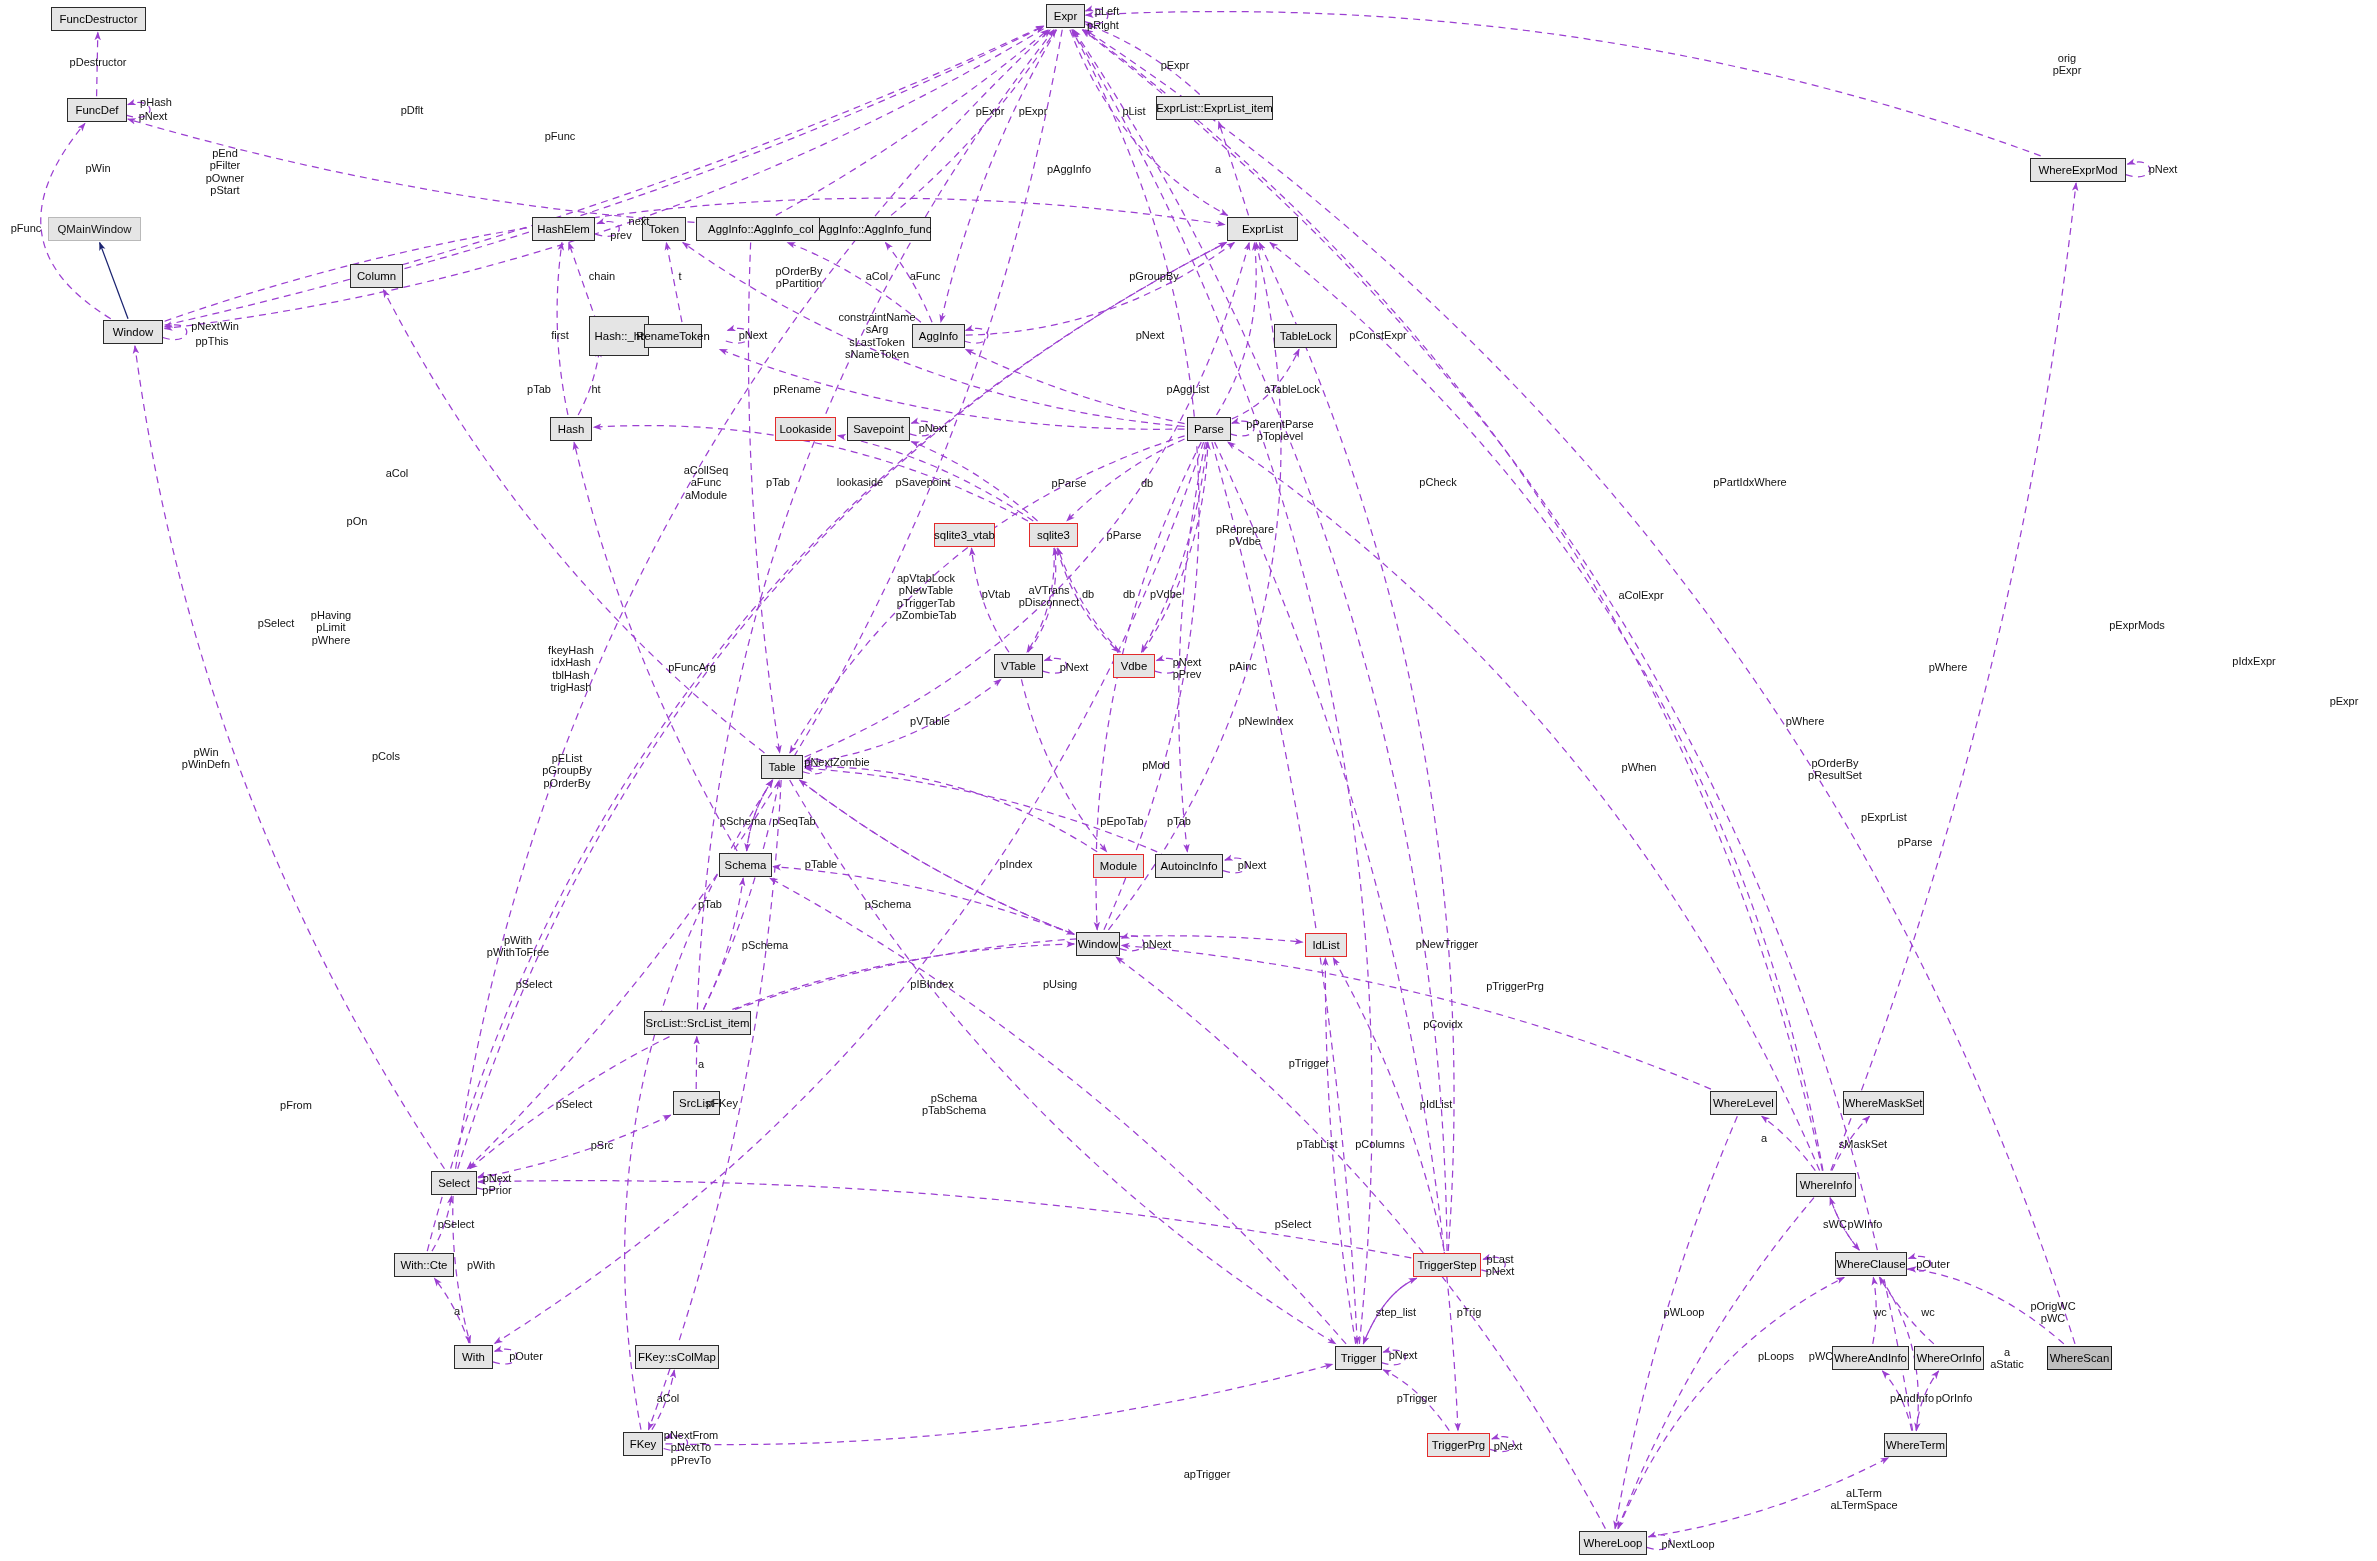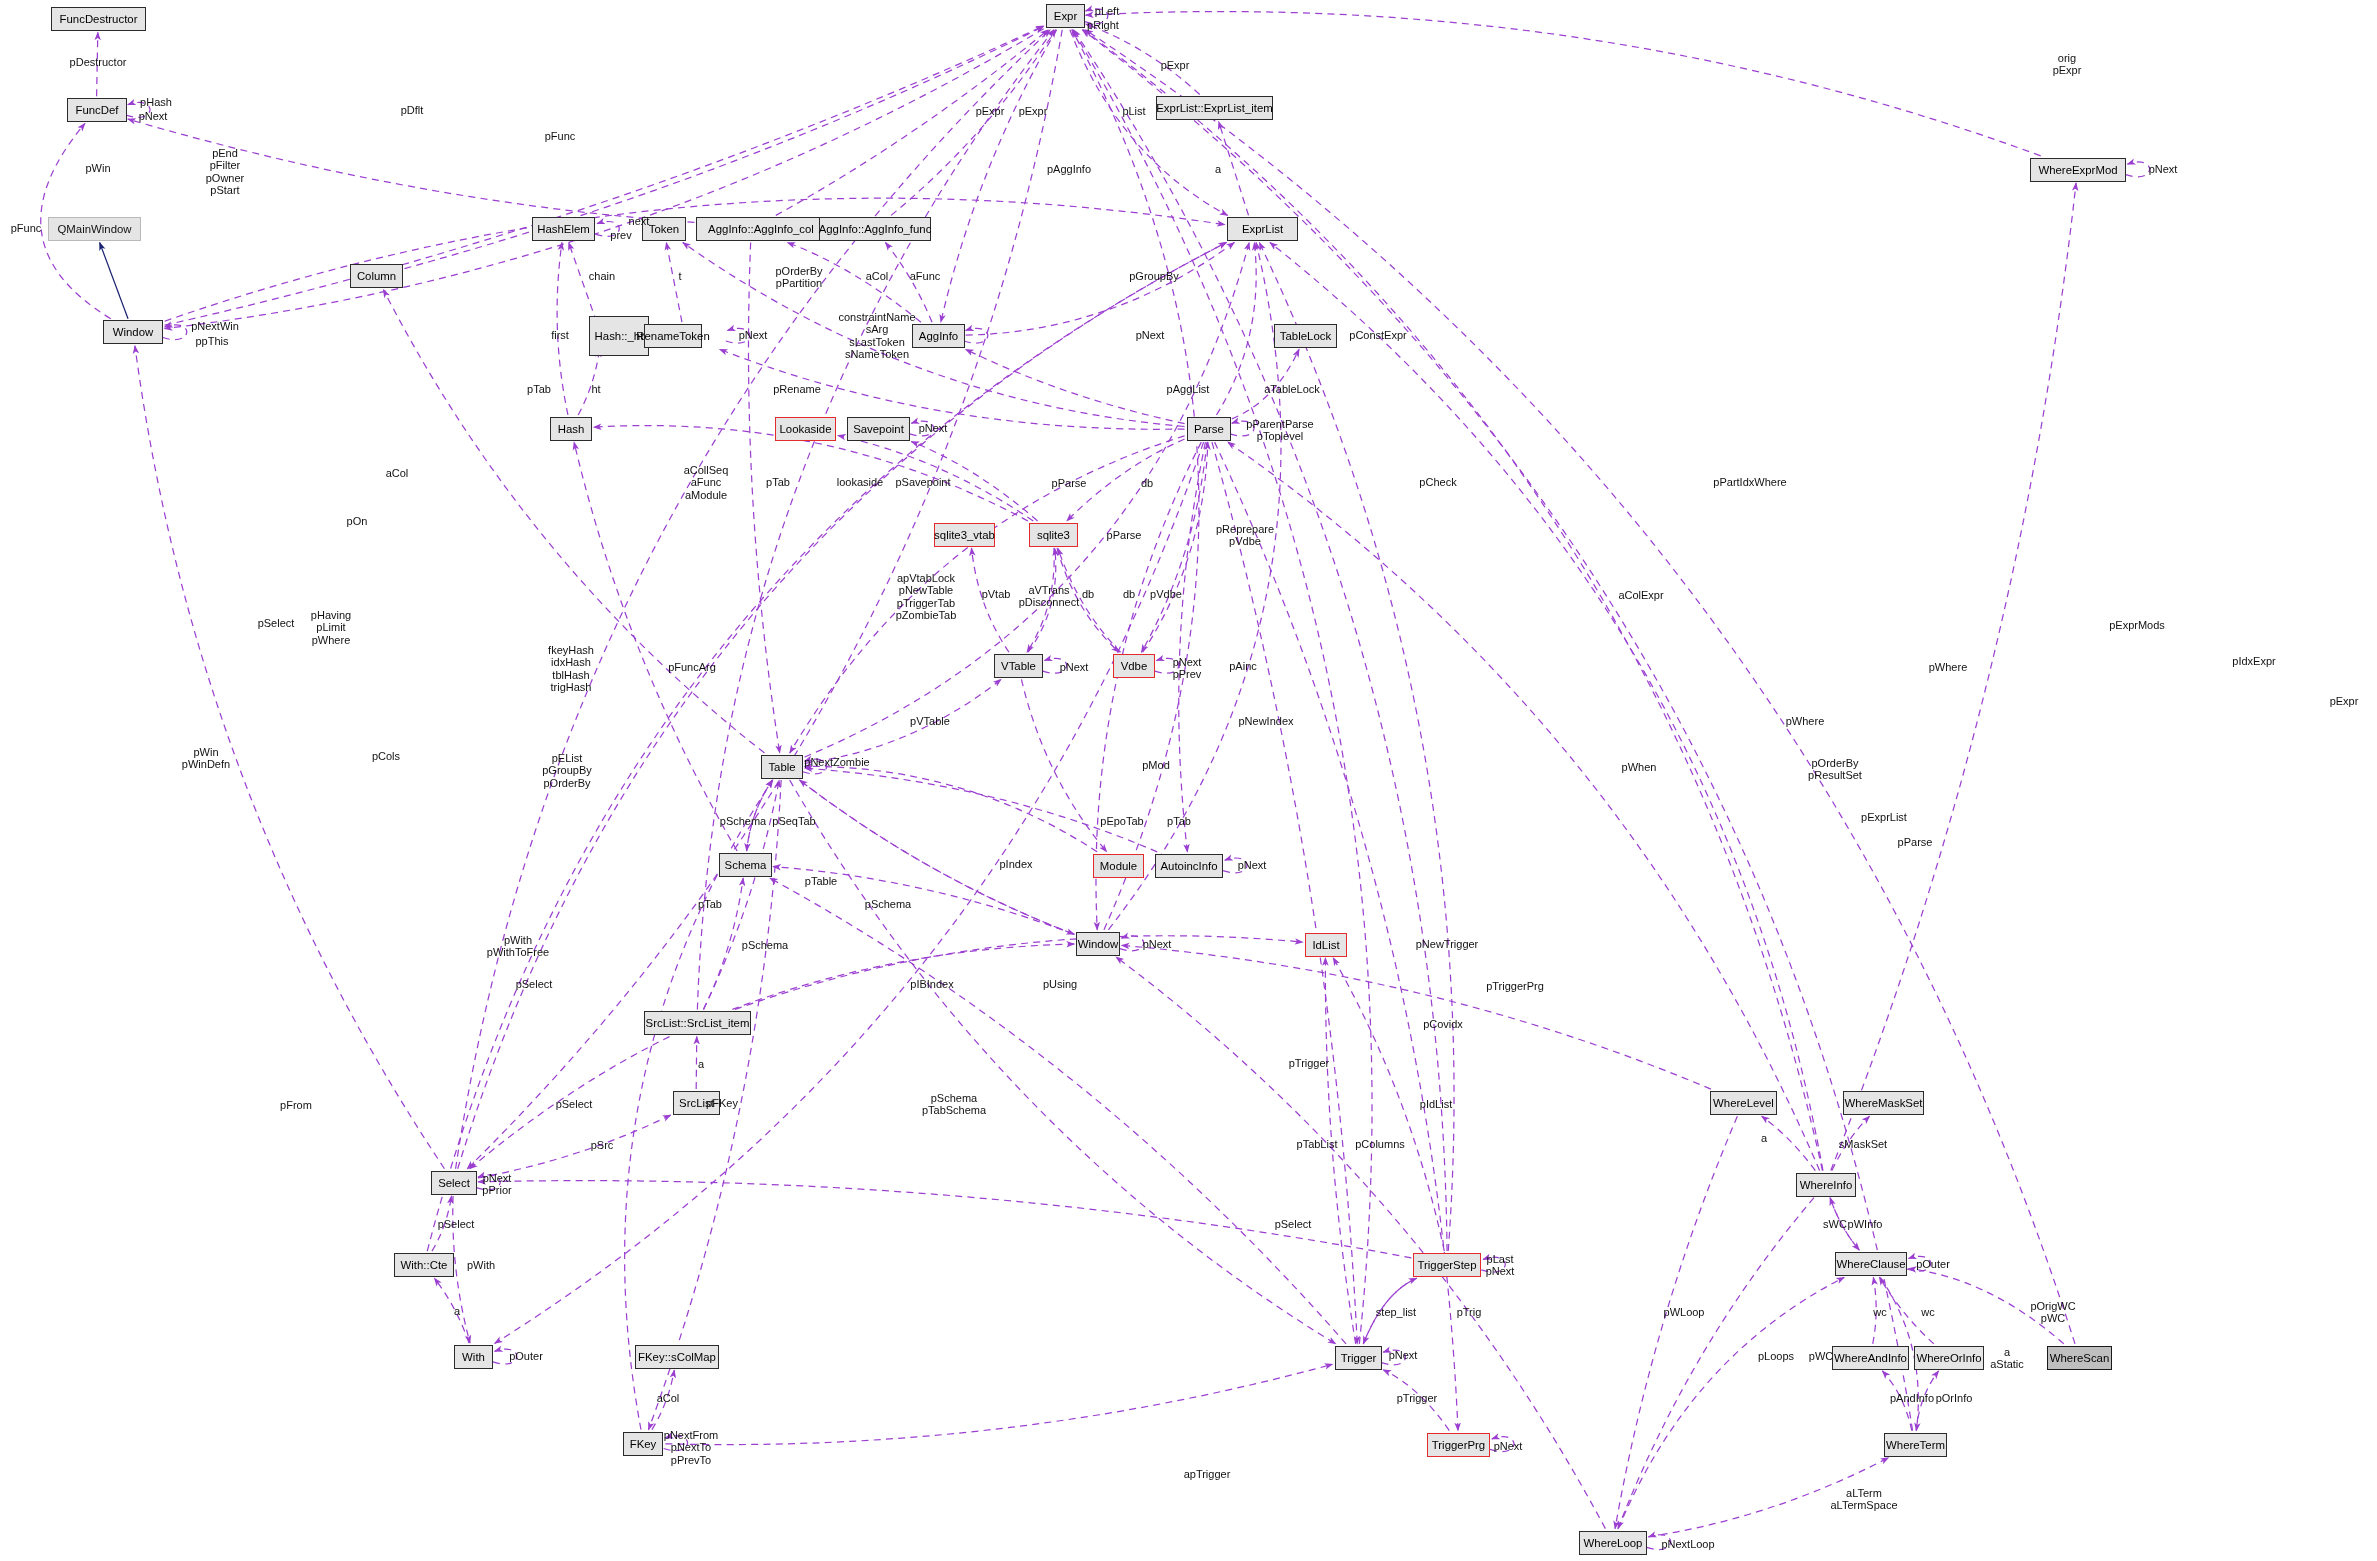--- a/index.html
+++ b/index.html
@@ -298,21 +298,21 @@
     <div class="elabel" style="left: 692px; top: 667px;">pFuncArg</div>
     <div class="elabel" style="left: 567px; top: 770px;">pEList
 pGroupBy
 pOrderBy</div>
     <div class="elabel" style="left: 1154px; top: 276px;">pGroupBy</div>
     <div class="elabel" style="left: 743px; top: 821px;">pSchema</div>
     <div class="elabel" style="left: 794px; top: 821px;">pSeqTab</div>
     <div class="elabel" style="left: 1122px; top: 821px;">pEpoTab</div>
     <div class="elabel" style="left: 1179px; top: 821px;">pTab</div>
     <div class="elabel" style="left: 1252px; top: 865px;">pNext</div>
-    <div class="elabel" style="left: 821px; top: 864px; margin-top: 17px;">pTable</div>
+    <div class="elabel" style="left: 821px; top: 864px;">pTable</div>
     <div class="elabel" style="left: 1016px; top: 864px;">pIndex</div>
     <div class="elabel" style="left: 888px; top: 904px;">pSchema</div>
     <div class="elabel" style="left: 710px; top: 904px;">pTab</div>
     <div class="elabel" style="left: 765px; top: 945px;">pSchema</div>
     <div class="elabel" style="left: 518px; top: 946px;">pWith
 pWithToFree</div>
     <div class="elabel" style="left: 276px; top: 623px;">pSelect</div>
     <div class="elabel" style="left: 331px; top: 627px;">pHaving
 pLimit
 pWhere</div>

